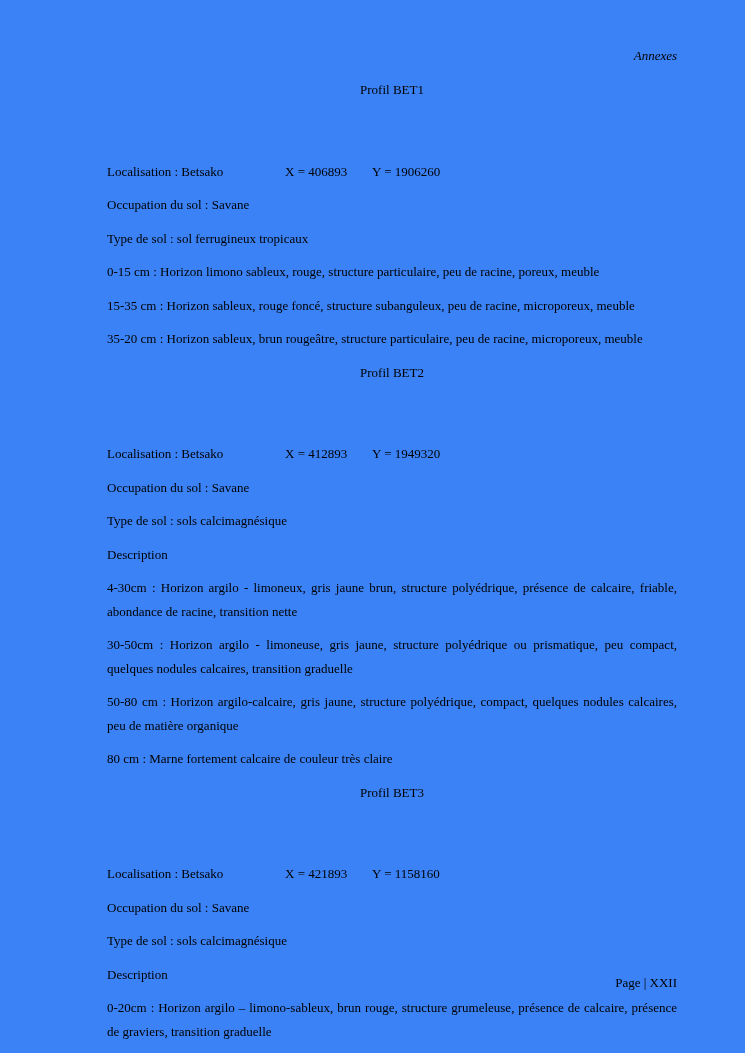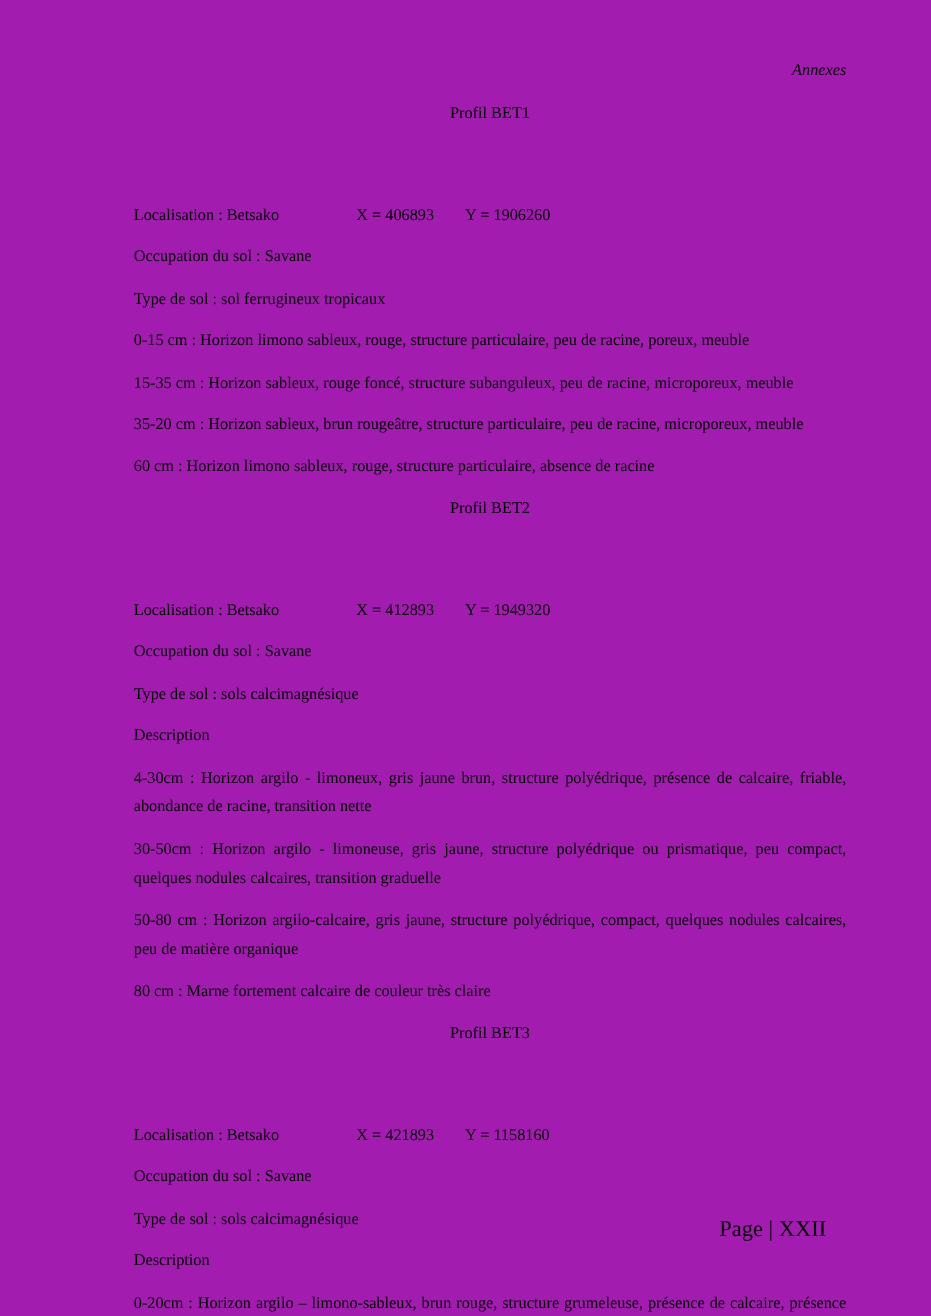--- a/index.html
+++ b/index.html
@@ -9,21 +9,21 @@
       background: #ffffff;
       color: #000000;
       font-family: "Liberation Serif", "DejaVu Serif", serif;
     }
     .page {
       position: relative;
       box-sizing: border-box;
       width: 745px;
       height: 1053px;
       padding: 44px 68px 0 107px;
-      background: #a21caf;
+      background: #3b82f6;
       overflow: hidden;
     }
     .doc-header {
       text-align: right;
       font-style: italic;
       font-size: 13px;
       line-height: 24px;
       margin: 0 0 10px 0;
     }
     p, h2 {
@@ -44,41 +44,40 @@
       width: 178px;
     }
     .coord-x {
       display: inline-block;
       width: 87px;
       margin-top: 48px;
     }
     .doc-footer {
       position: absolute;
       top: 971px;
-      right: 84px;
-      font-size: 18px;
+      right: 68px;
+      font-size: 13px;
       line-height: 24px;
     }
   </style>
 </head>
 <body>
 
 <div class="page">
 
   <div class="doc-header">Annexes</div>
 
   <section>
     <h2 class="profile-title">Profil BET1</h2>
     <p><span class="loc-name">Localisation : Betsako</span><span class="coord-x">X = 406893</span><span class="coord-y">Y = 1906260</span></p>
     <p>Occupation du sol : Savane</p>
     <p>Type de sol : sol ferrugineux tropicaux</p>
     <p class="horizon">0-15 cm : Horizon limono sableux, rouge, structure particulaire, peu de racine, poreux, meuble</p>
     <p class="horizon">15-35 cm : Horizon sableux, rouge foncé, structure subanguleux, peu de racine, microporeux, meuble</p>
     <p class="horizon">35-20 cm : Horizon sableux, brun rougeâtre, structure particulaire, peu de racine, microporeux, meuble</p>
-    <p class="horizon">60 cm : Horizon limono sableux, rouge, structure particulaire, absence de racine</p>
   </section>
 
   <section>
     <h2 class="profile-title">Profil BET2</h2>
     <p><span class="loc-name">Localisation : Betsako</span><span class="coord-x">X = 412893</span><span class="coord-y">Y = 1949320</span></p>
     <p>Occupation du sol : Savane</p>
     <p>Type de sol : sols calcimagnésique</p>
     <p>Description</p>
     <p class="horizon">4-30cm : Horizon argilo - limoneux, gris jaune brun, structure polyédrique, présence de calcaire, friable, abondance de racine, transition nette</p>
     <p class="horizon">30-50cm : Horizon argilo - limoneuse, gris jaune, structure polyédrique ou prismatique, peu compact, quelques nodules calcaires, transition graduelle</p>

